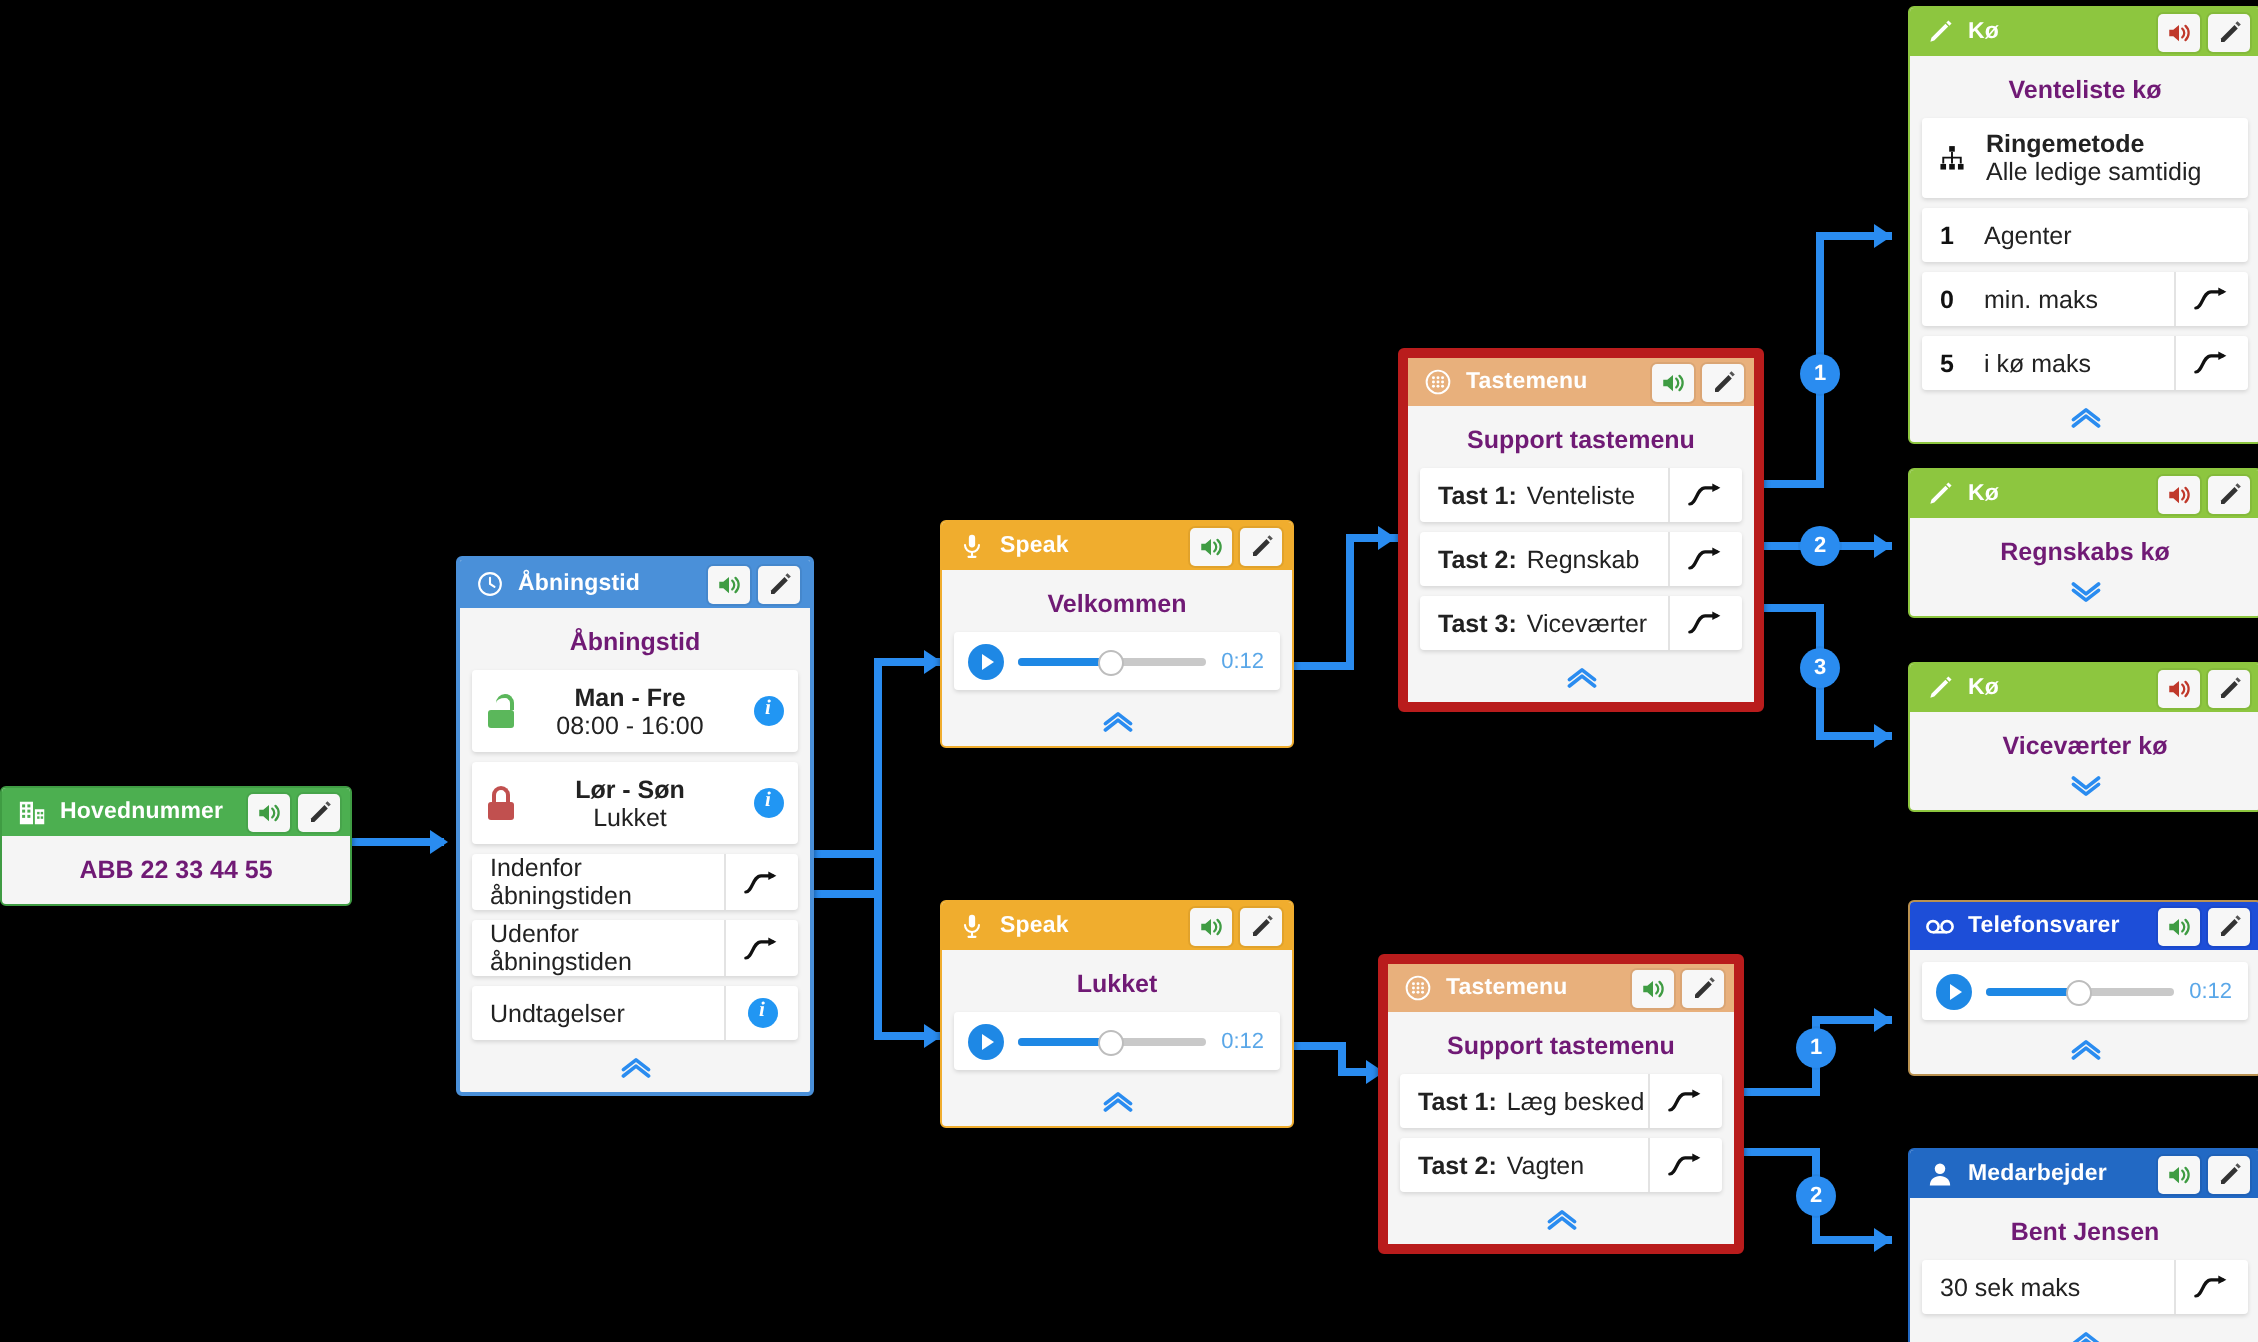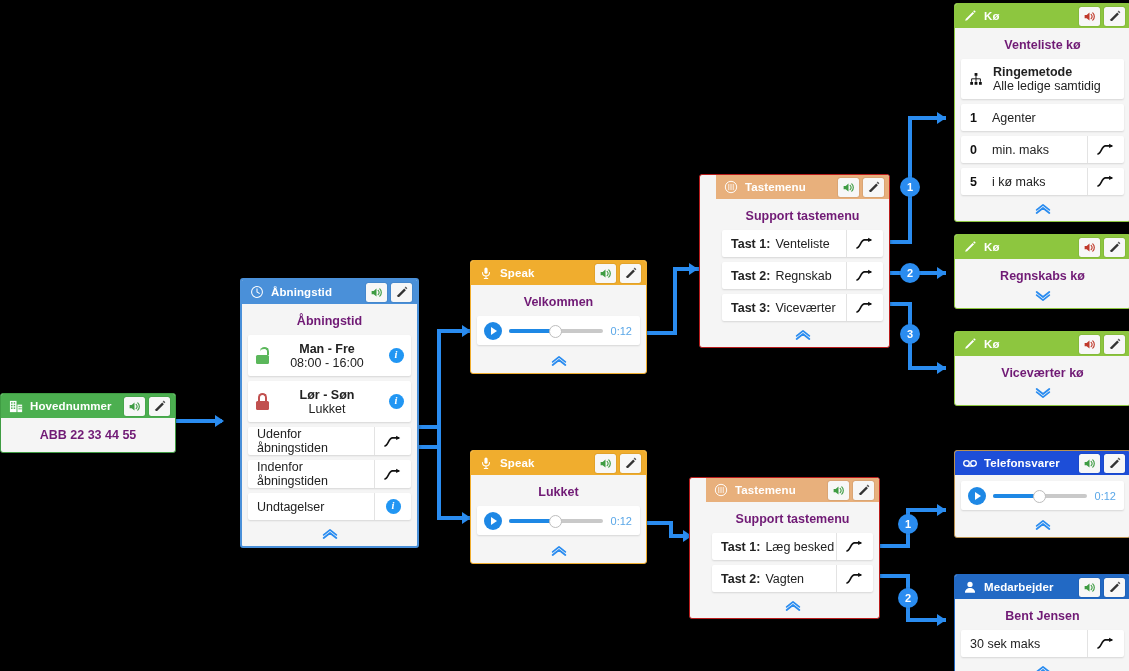--- a/index.html
+++ b/index.html
@@ -32,23 +32,23 @@
 
   
   .hd-green  {background:#4caf50;}
   .hd-blue   {background:#4a90d9;}
   .hd-orange {background:#f0ad2e;}
   .hd-tan    {background:#e8b07c;}
   .hd-lime   {background:#8dc63f;}
   .hd-brown  {background:#1d4ed8;}
   .hd-dblue  {background:#2269c4;}
   .bd-green  {border:1px solid #3f9c43;}
-  .bd-blue   {border:1px solid #4a90d9;border-width:2px;margin-left:12px;}
+  .bd-blue   {border:1px solid #4a90d9;border-width:2px;}
   .bd-orange {border:1px solid #f0ad2e;}
-  .bd-tan    {border:1px solid #b91c1c;padding-left:16px;}
+  .bd-tan    {border:5px solid #b91c1c;}
   .bd-lime   {border:1px solid #8dc63f;}
   .bd-brown  {border:1px solid #b99150;}
   .bd-dblue  {border:1px solid #2269c4;}
 
   
   .player{background:#fff;border-radius:2px;height:29px;display:flex;align-items:center;
           padding:0 8px 0 7px;box-sizing:border-box;box-shadow:0 1px 2px rgba(0,0,0,.13);}
   .playbtn{width:18px;height:18px;border-radius:50%;background:#1e88e5;flex:0 0 18px;
            display:flex;align-items:center;justify-content:center;margin-right:7px;}
   .playbtn .tri{width:0;height:0;border-left:6px solid #fff;border-top:4px solid transparent;
@@ -233,30 +233,30 @@
         <span class="rlabel" style="text-align:center;">
           <div class="rstrong">Lør - Søn</div>
           <div style="font-size:12.5px;">Lukket</div>
         </span>
         <span class="rend" style="border-left:none;flex:0 0 30px;">
           <span class="infoi">i</span>
         </span>
       </div>
 
       <div class="row" style="min-height:27px;">
+        <span class="rlabel">Indenfor åbningstiden</span>
+        <span class="rend">
+          <svg viewBox="0 0 20 14" width="18" height="13">
+              <path d="M1 12c3.5 0 4-9 8.5-9H16" stroke="#111" stroke-width="1.8" fill="none" stroke-linecap="round"></path>
+              <path d="M13.5 0.6L18 3l-4.5 2.4z" fill="#111"></path>
+            </svg>
+        </span>
+      </div>
+      <div class="row" style="min-height:27px;">
         <span class="rlabel">Udenfor åbningstiden</span>
-        <span class="rend">
-          <svg viewBox="0 0 20 14" width="18" height="13">
-              <path d="M1 12c3.5 0 4-9 8.5-9H16" stroke="#111" stroke-width="1.8" fill="none" stroke-linecap="round"></path>
-              <path d="M13.5 0.6L18 3l-4.5 2.4z" fill="#111"></path>
-            </svg>
-        </span>
-      </div>
-      <div class="row" style="min-height:27px;">
-        <span class="rlabel">Indenfor åbningstiden</span>
         <span class="rend">
           <svg viewBox="0 0 20 14" width="18" height="13">
               <path d="M1 12c3.5 0 4-9 8.5-9H16" stroke="#111" stroke-width="1.8" fill="none" stroke-linecap="round"></path>
               <path d="M13.5 0.6L18 3l-4.5 2.4z" fill="#111"></path>
             </svg>
         </span>
       </div>
       <div class="row" style="min-height:27px;">
         <span class="rlabel">Undtagelser</span>
         <span class="rend">

